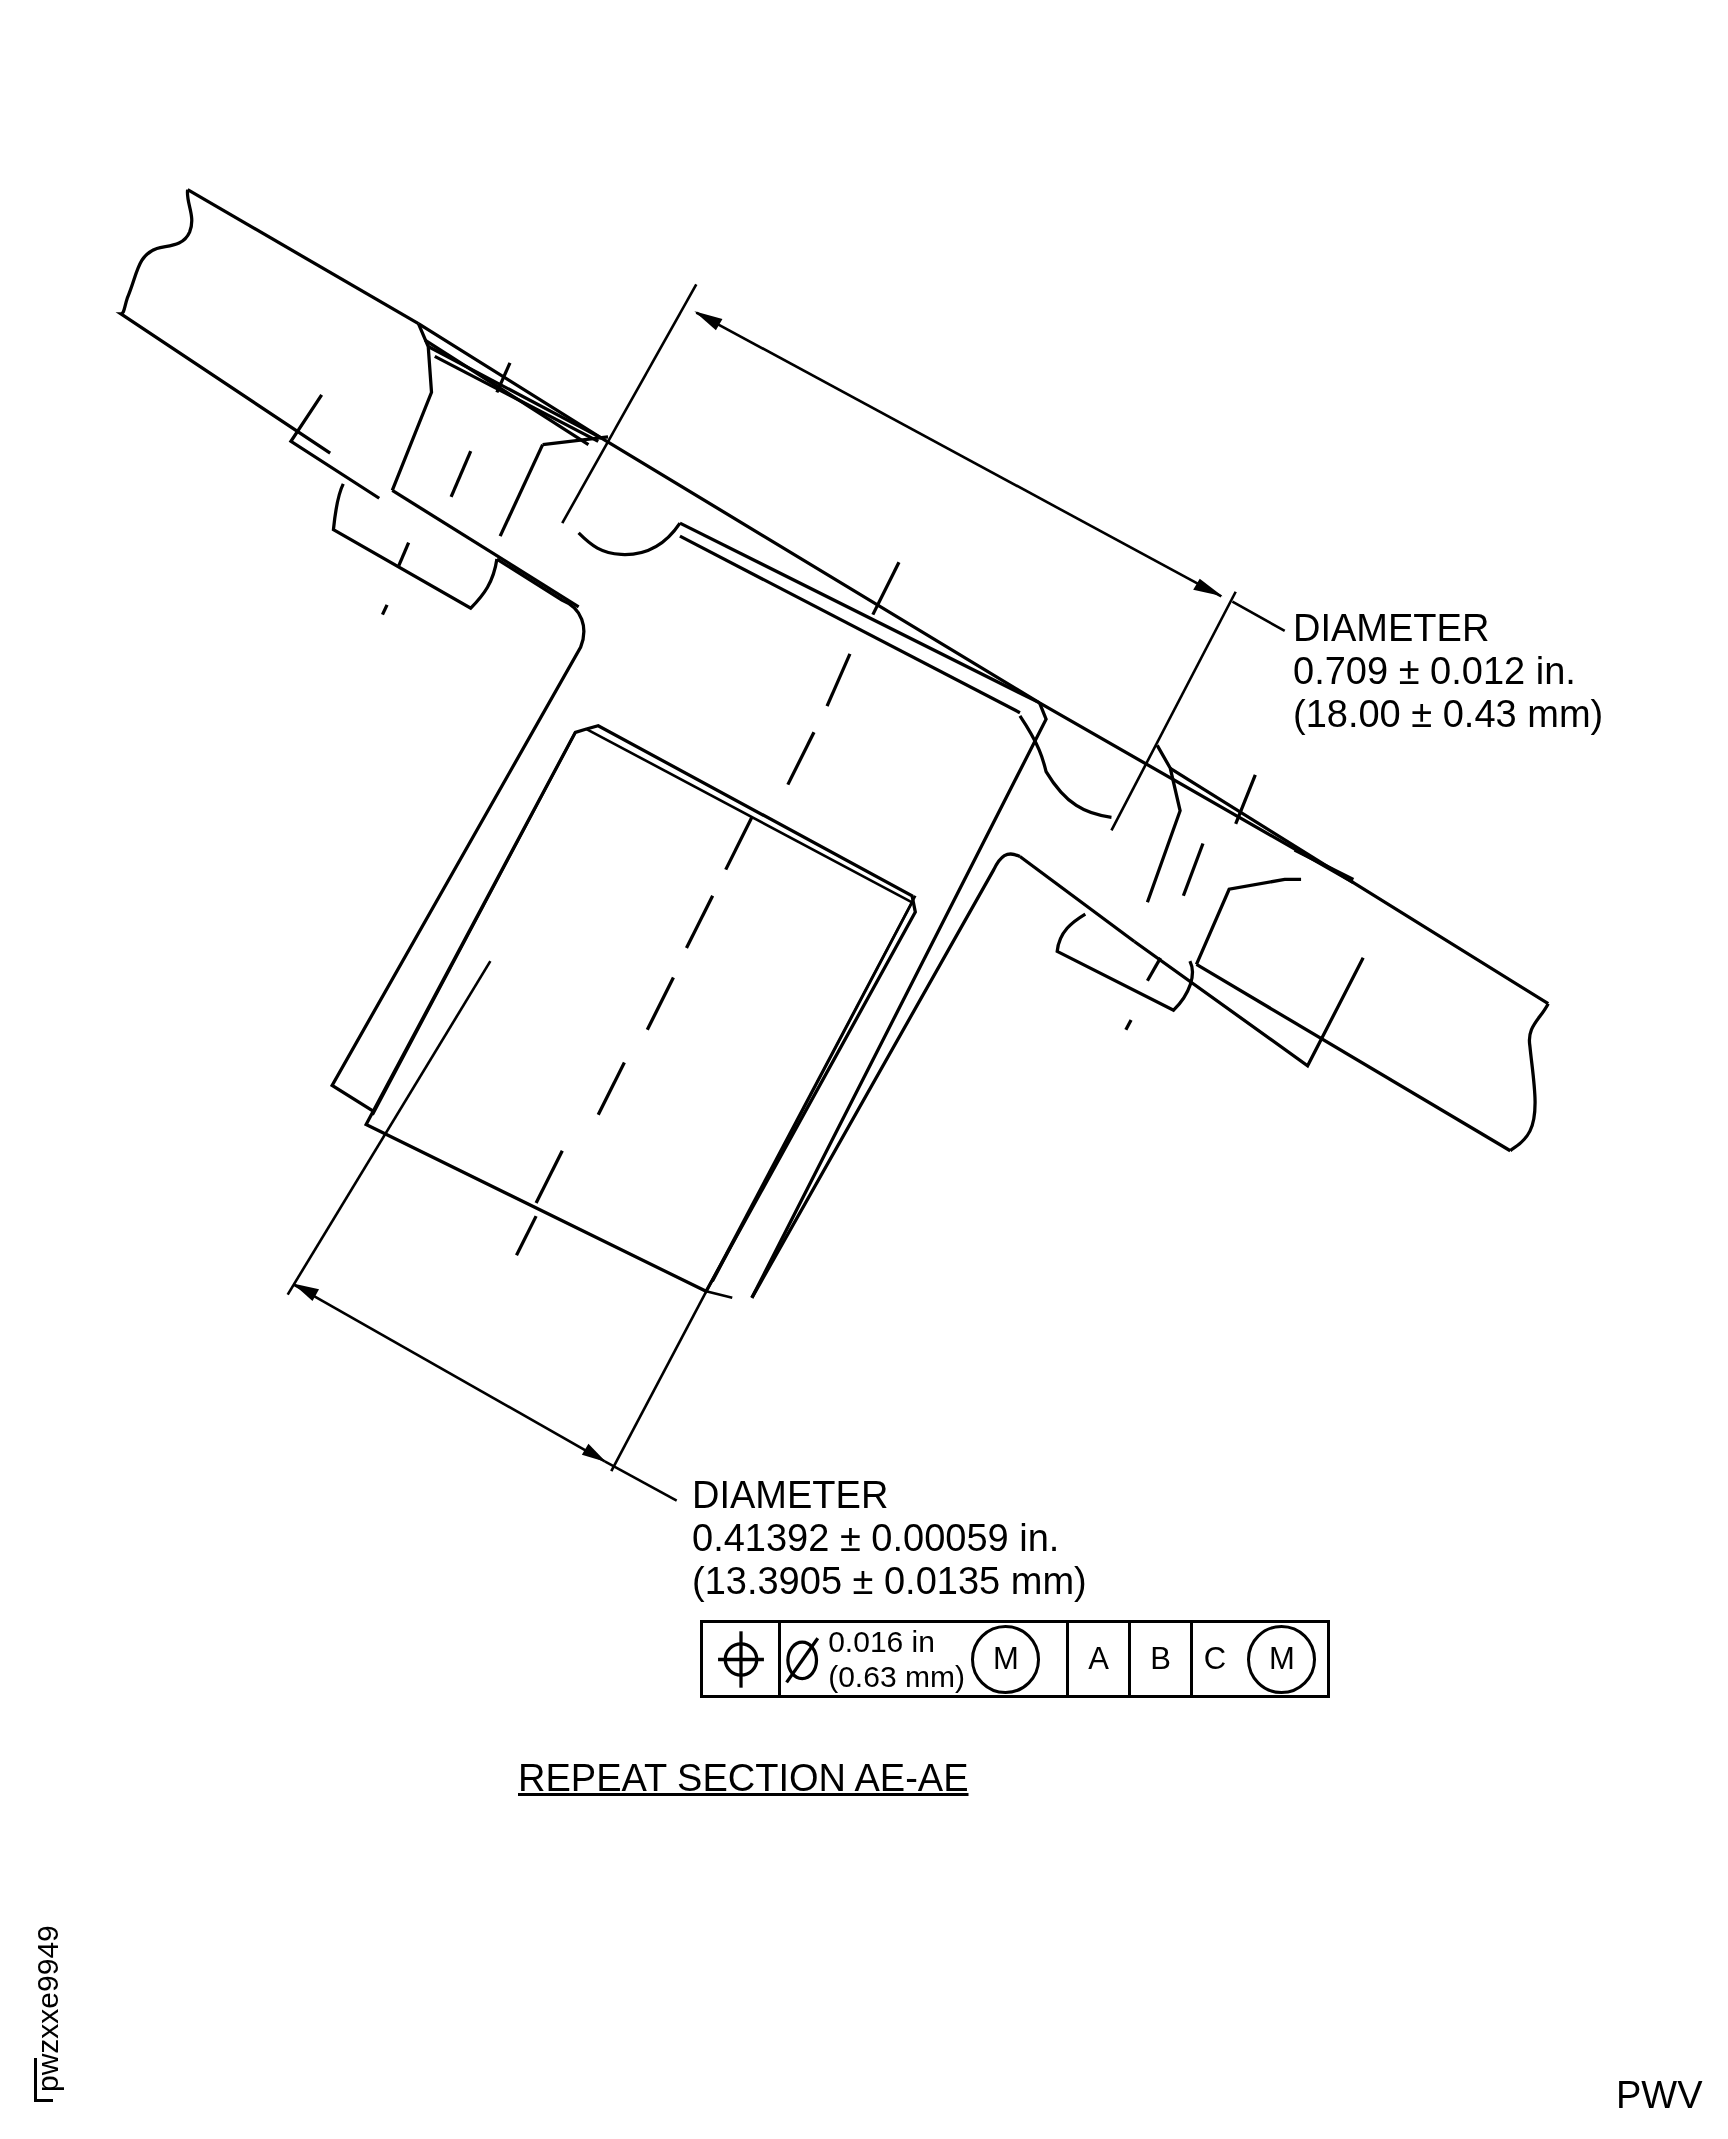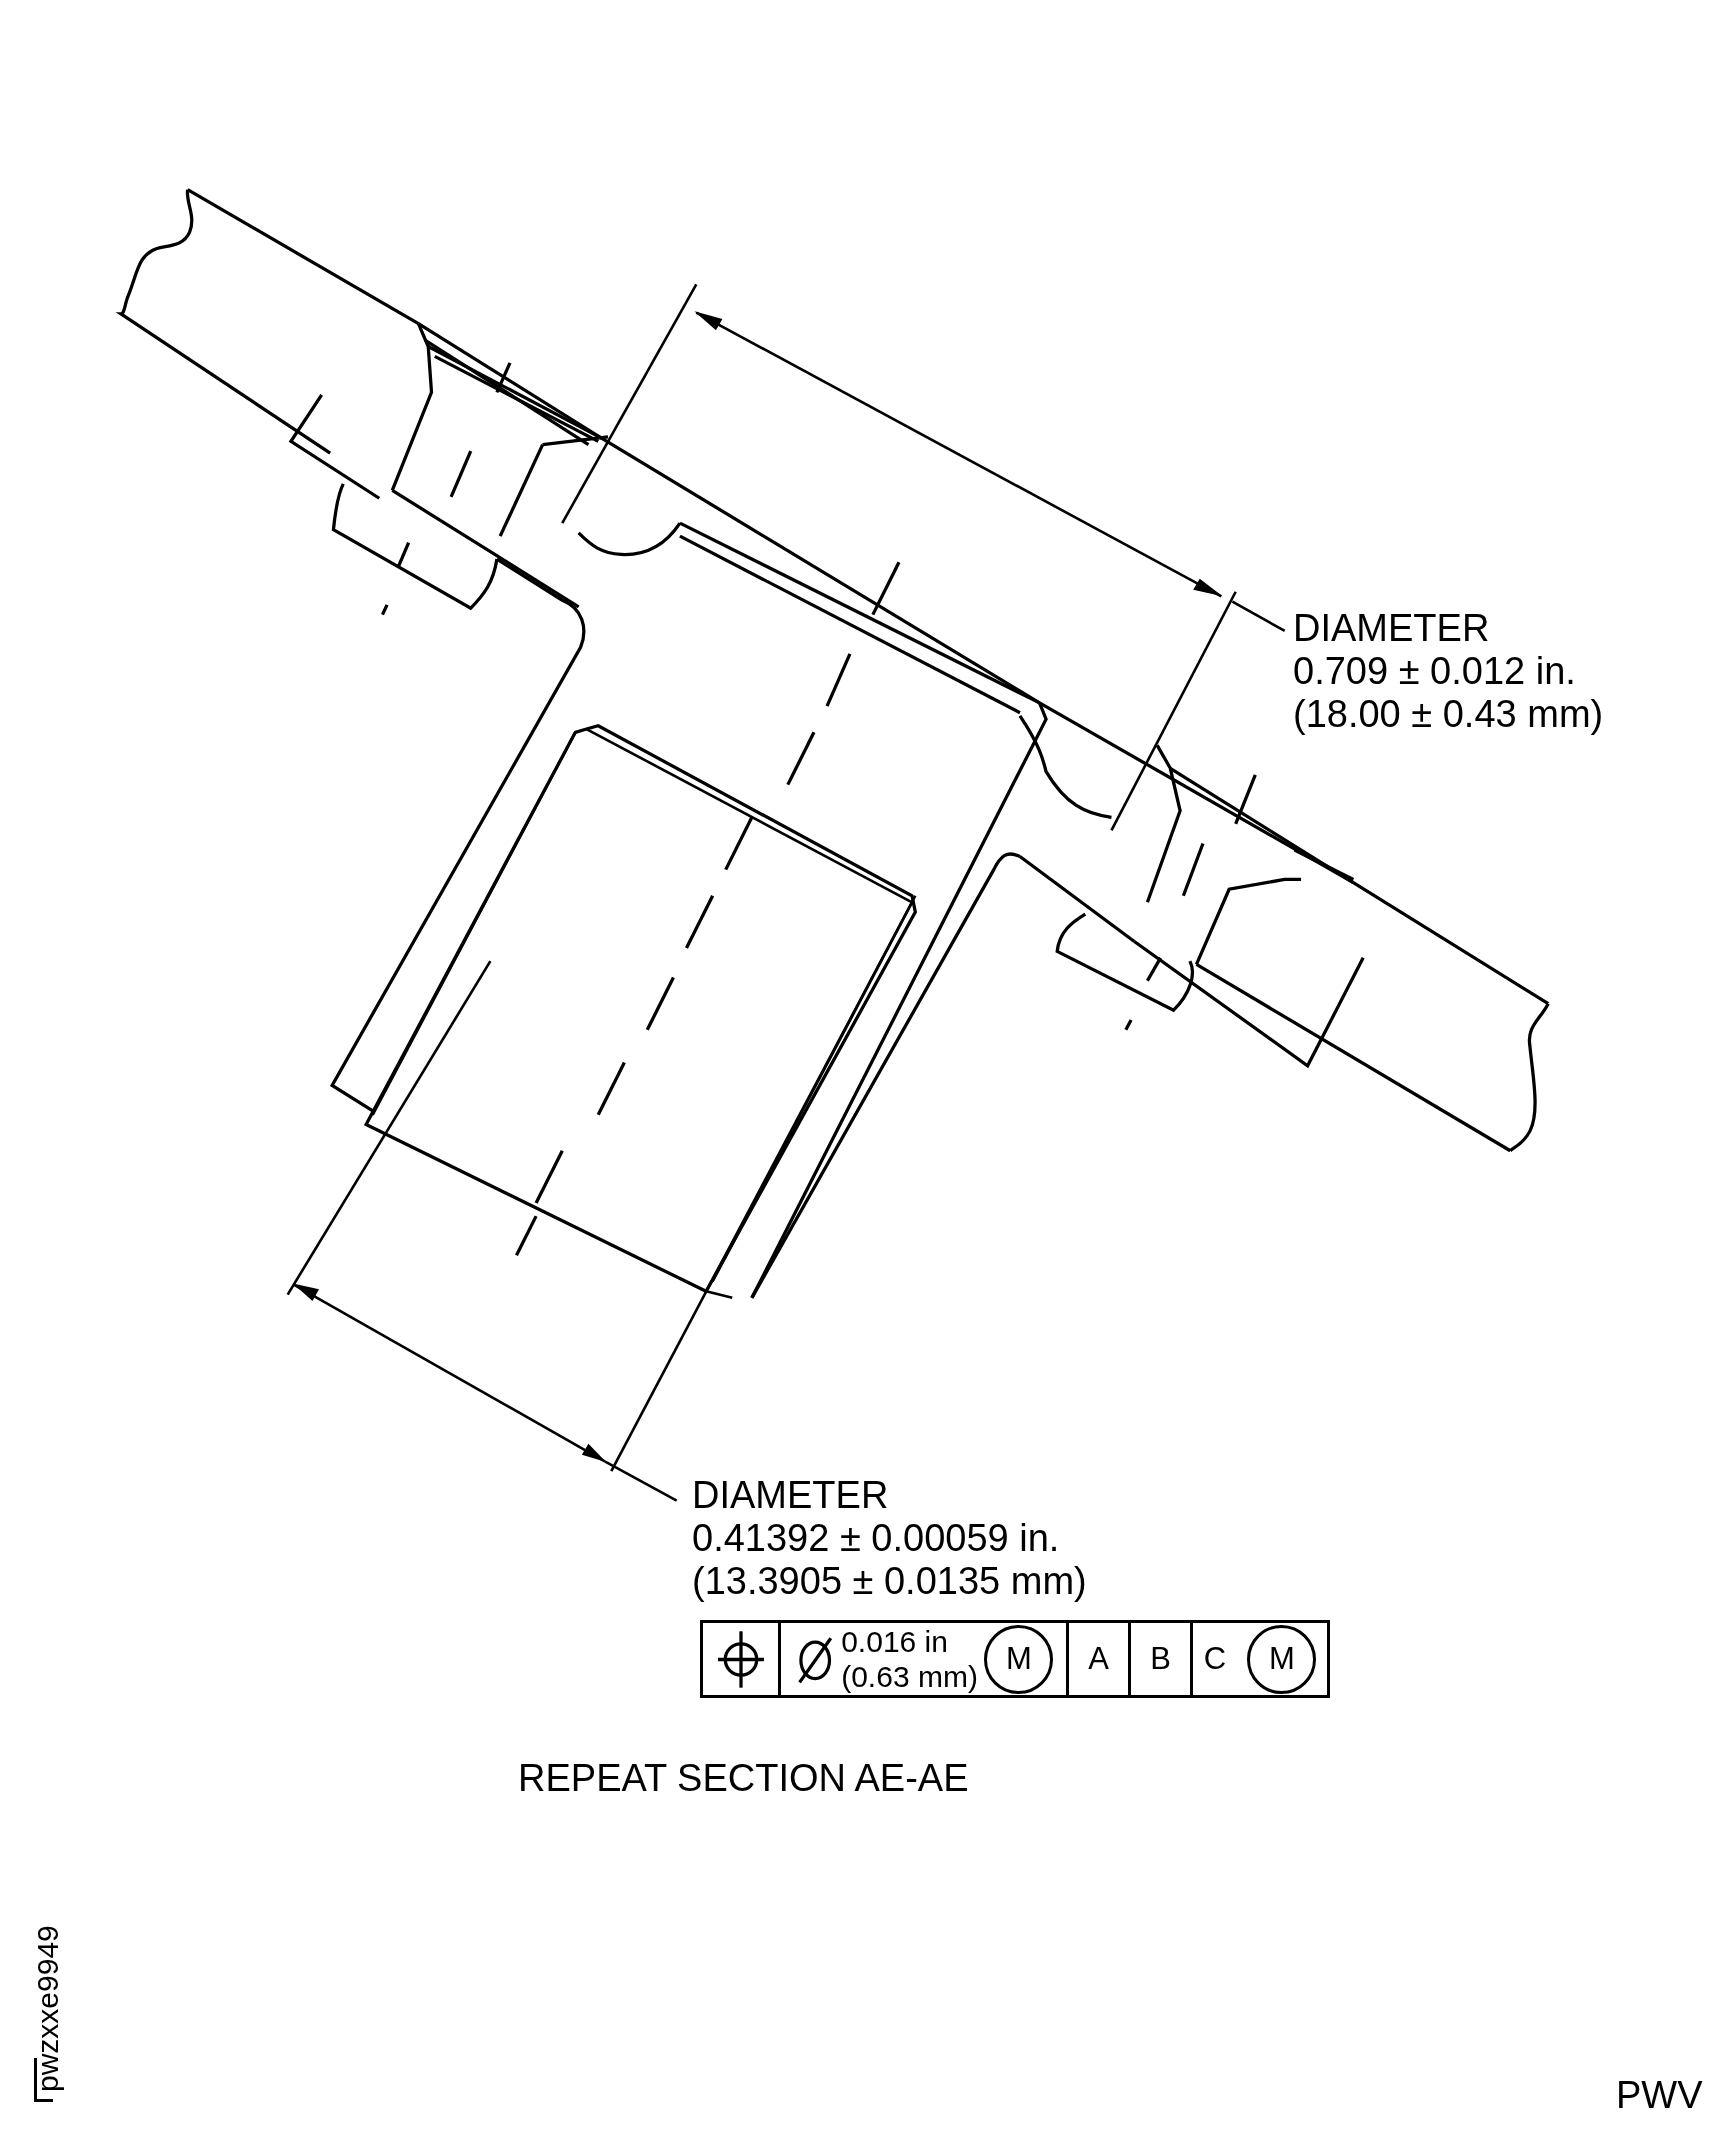--- a/index.html
+++ b/index.html
@@ -136,21 +136,21 @@
 </div>
 
 <div class="fcf">
   <div class="cell" style="width:78px;">
     <svg width="46" height="59" viewBox="0 0 70 90">
       <circle cx="35" cy="45" r="24" fill="none" stroke="#000" stroke-width="5"></circle>
       <line x1="35" y1="2" x2="35" y2="88" stroke="#000" stroke-width="5"></line>
       <line x1="0" y1="45" x2="70" y2="45" stroke="#000" stroke-width="5"></line>
     </svg>
   </div>
-  <div class="cell" style="width:288px; justify-content:flex-start; padding-left:16px;">
+  <div class="cell" style="width:288px; justify-content:flex-start; padding-left:3px;">
     <svg width="39" height="52" viewBox="0 0 60 80">
       <ellipse cx="28" cy="42" rx="22" ry="28" fill="none" stroke="#000" stroke-width="5"></ellipse>
       <line x1="52" y1="8" x2="4" y2="76" stroke="#000" stroke-width="5"></line>
     </svg>
     <div class="tol" style="margin-left:5.2px;">
       <div>0.016 in</div>
       <div>(0.63 mm)</div>
     </div>
     <div class="circ" style="margin-left:6.5px;">
       <span>M</span>
@@ -163,19 +163,19 @@
     <span>B</span>
   </div>
   <div class="cell" style="width:134px; justify-content:space-around;">
     <span>C</span>
     <div class="circ">
       <span>M</span>
     </div>
   </div>
 </div>
 
-<div class="txt" style="left:518px; top:1757px;">REPEAT SECTION AE-AE</div>
+<div class="txt" style="left:518px; top:1757px;text-decoration:underline;">REPEAT SECTION AE-AE</div>
 
 <div class="vert-bracket"></div>
 <div class="vert">pwzxxe9949</div>
 
 <div class="txt" style="left:1616px; top:2074px;">PWV</div>
 
 
 </body></html>

